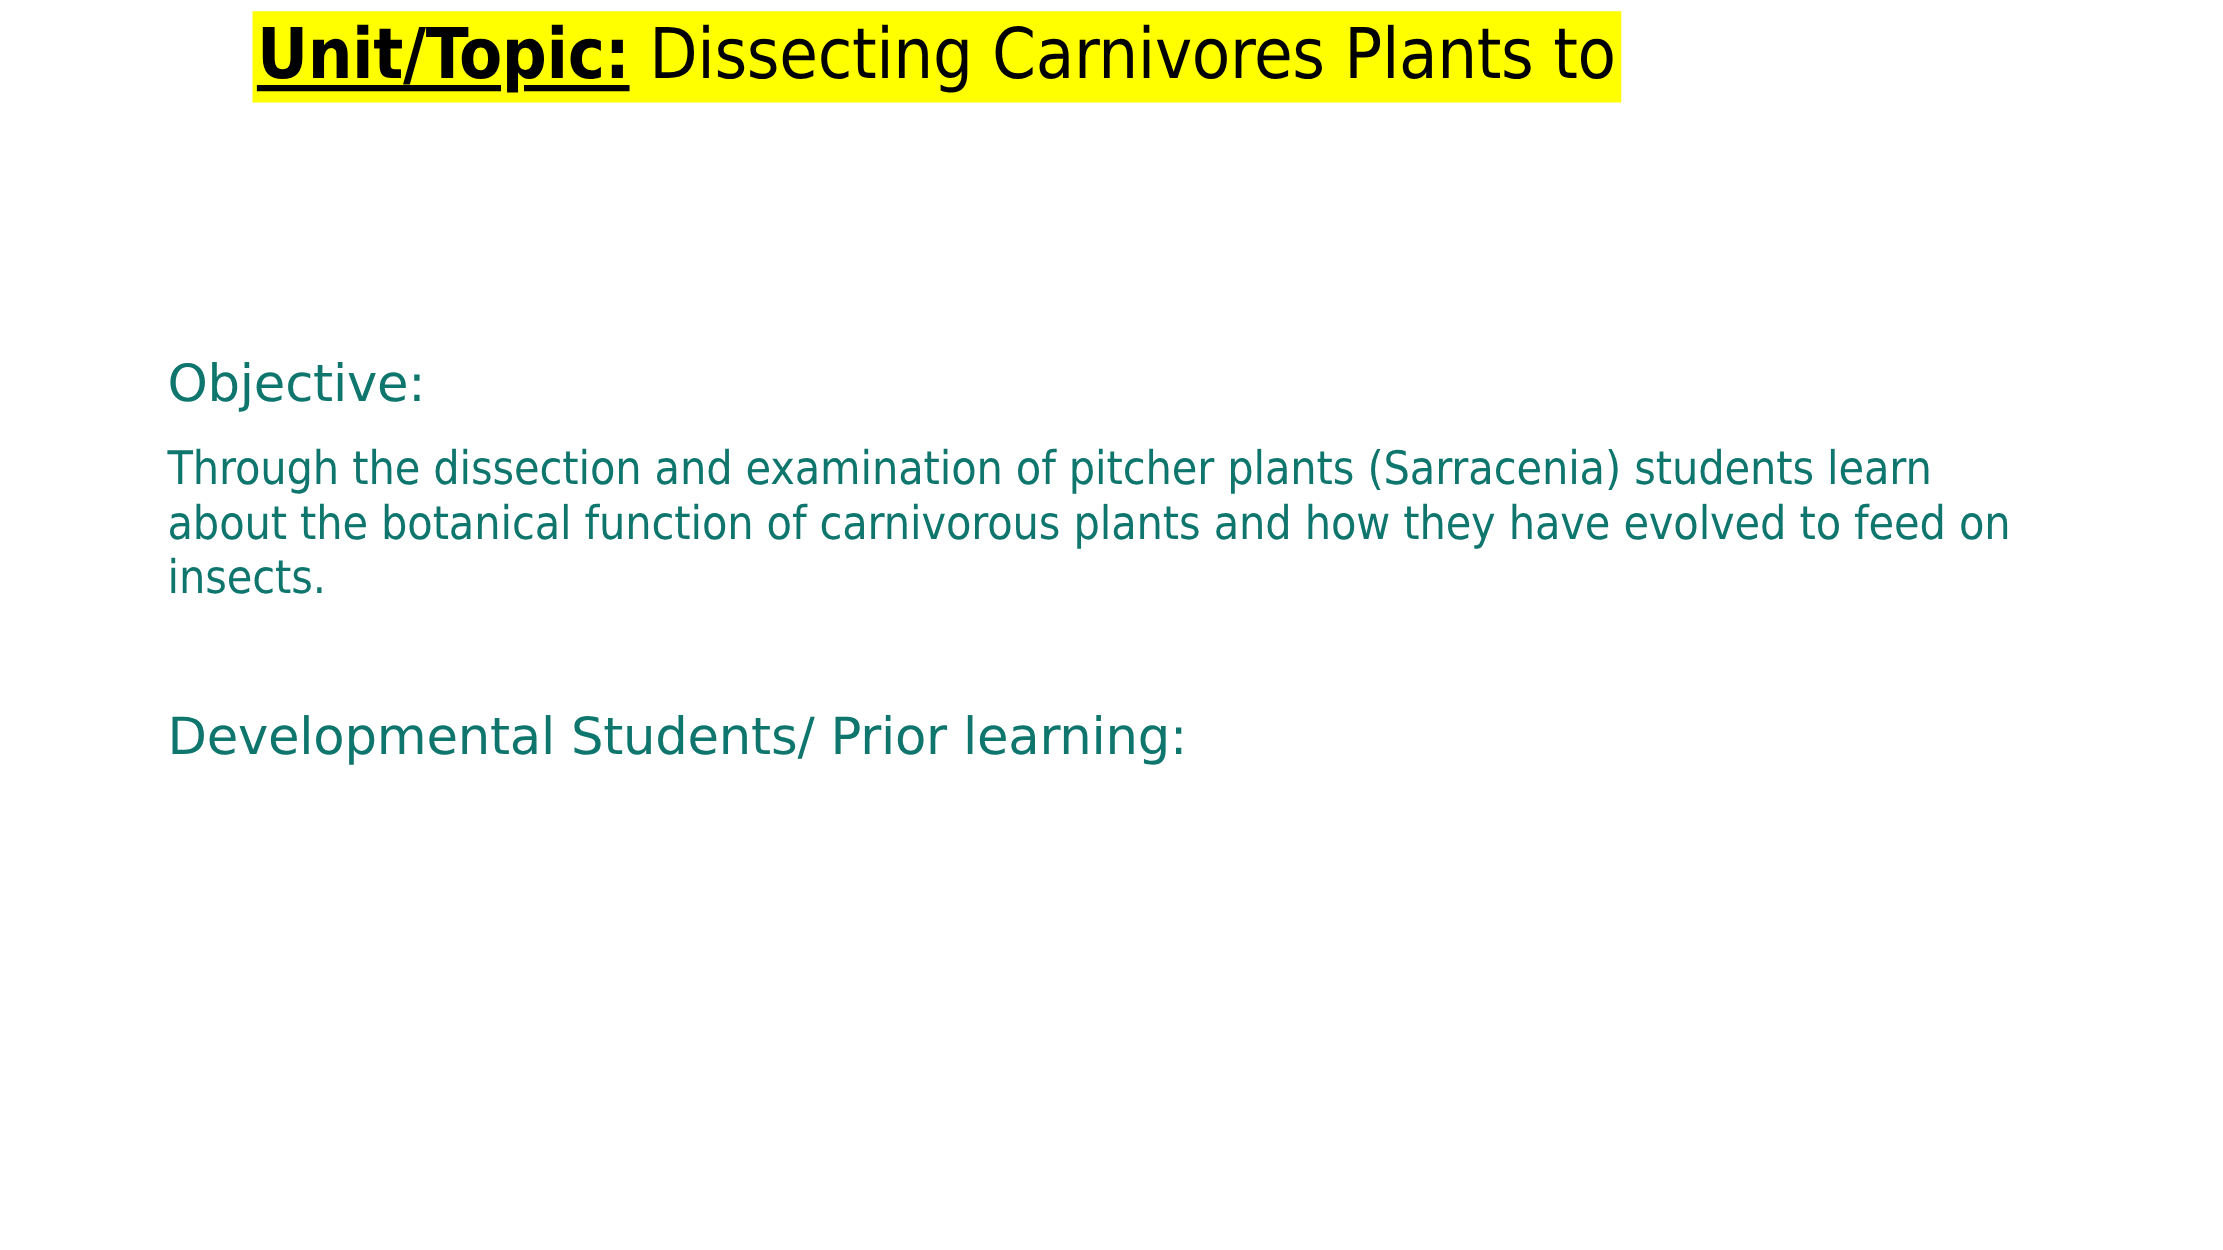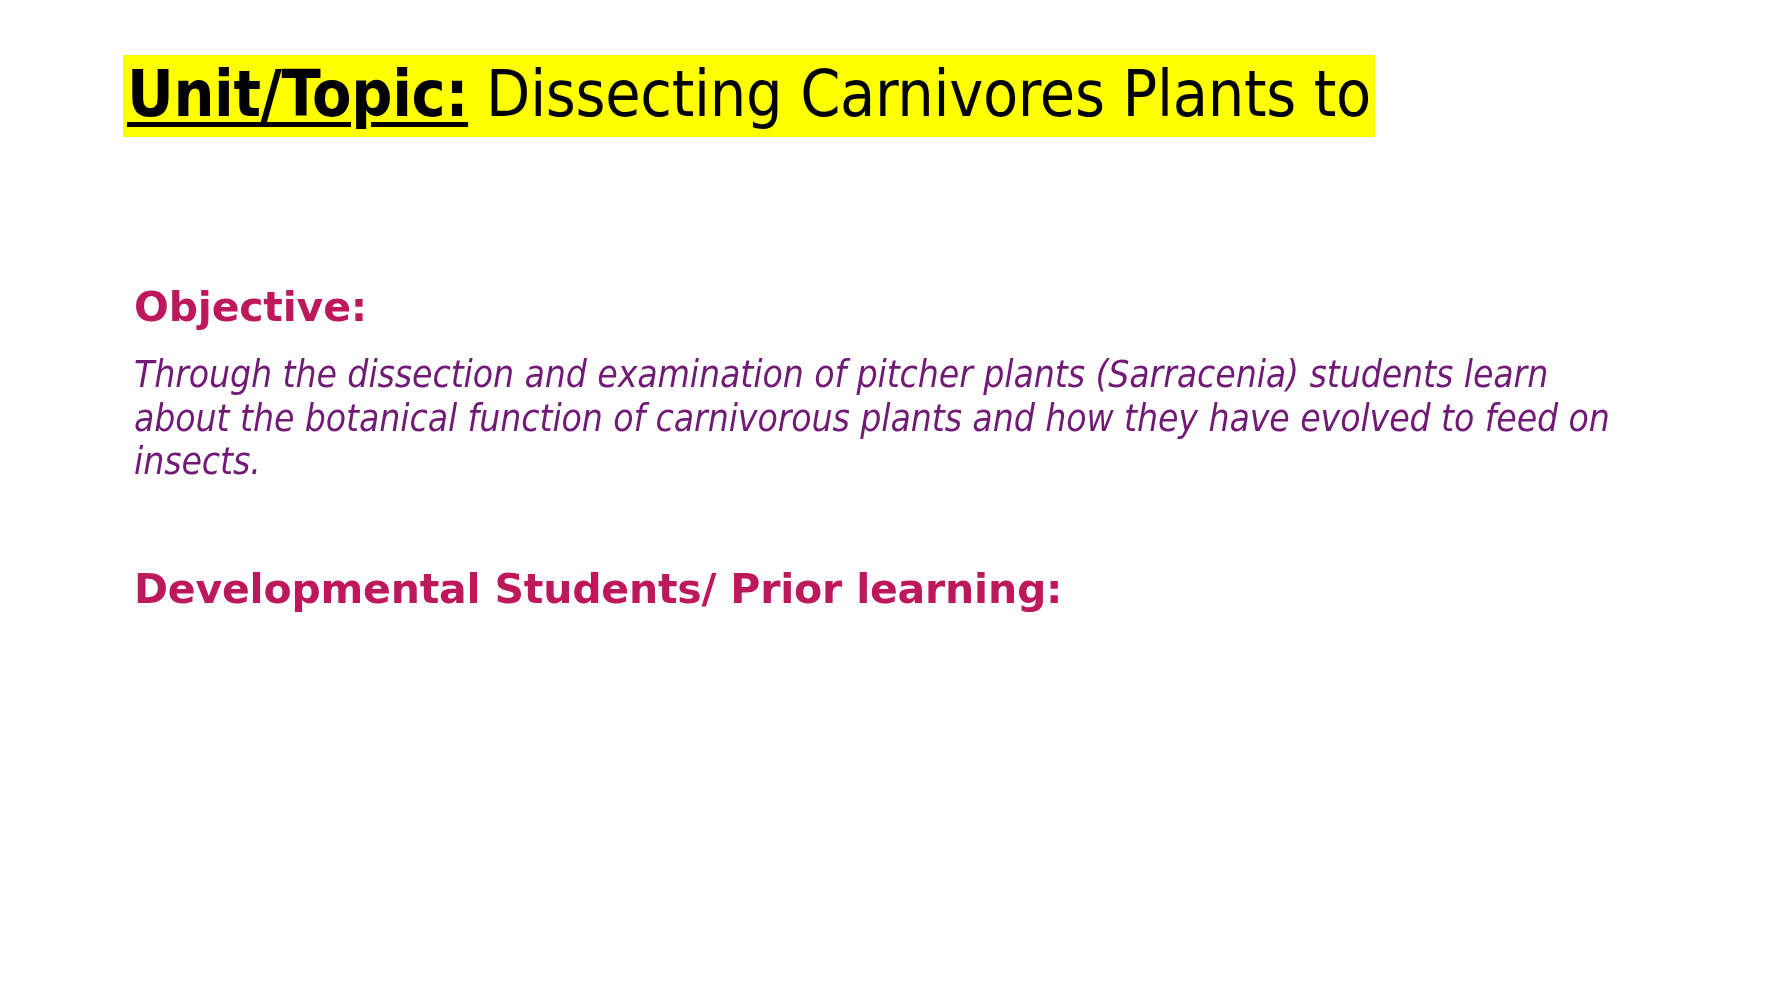--- a/index.html
+++ b/index.html
@@ -25,25 +25,24 @@
   }
 
   
   .title-block {
     position: absolute;
     left: 0;
     top: 14px;
     width: 1498px;
     text-align: center;
     line-height: 1.06;
-    font-size: 64px;
+    font-size: 56px;
     font-weight: 400;
     letter-spacing: -0.3px;
     font-family: "DejaVu Sans Condensed", "Liberation Sans Narrow", "Liberation Sans", sans-serif;
-    margin-top: 47px;
   }
   .title-line {
     display: block;
     white-space: nowrap;
   }
   .title-hl {
     background-color: #FFFF00;
     padding: 2px 4px 6px 4px;
     box-decoration-break: clone;
     -webkit-box-decoration-break: clone;
@@ -58,38 +57,37 @@
   
   .body-area {
     position: absolute;
     left: 134px;
     top: 284px;
     width: 1520px;
   }
 
   .section-heading {
     font-family: "DejaVu Sans", "Liberation Sans", sans-serif;
-    font-weight: 700;
+    font-weight: 400;
     font-size: 41px;
     line-height: 1.15;
     letter-spacing: -0.2px;
     margin: 0 0 22px 0;
-    color: #be185d;
+    color: #0f766e;
   }
 
   .section-body {
     font-family: "DejaVu Sans Condensed", "Liberation Sans Narrow", "Liberation Sans", sans-serif;
     font-weight: 400;
     font-size: 37px;
     line-height: 1.18;
     letter-spacing: -0.1px;
     margin: 0;
-    color: #701a75;
+    color: #0f766e;
     max-width: 1510px;
-    font-style: italic;
   }
 
   .section-gap {
     height: 82px;
   }
 </style>
 </head>
 <body>
 
 <div class="slide">

